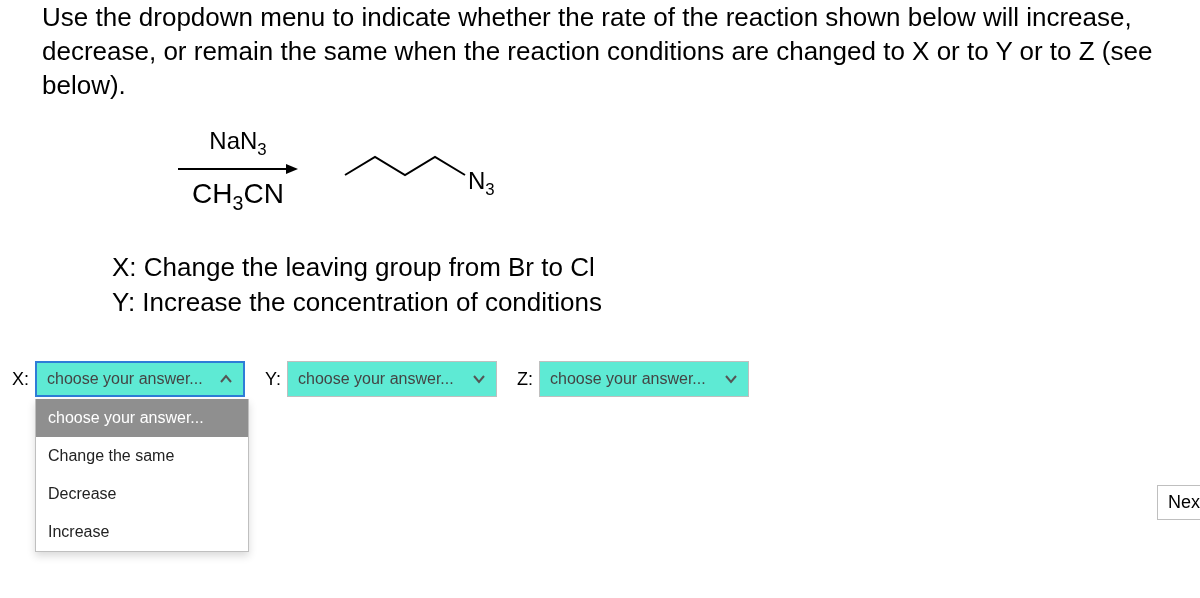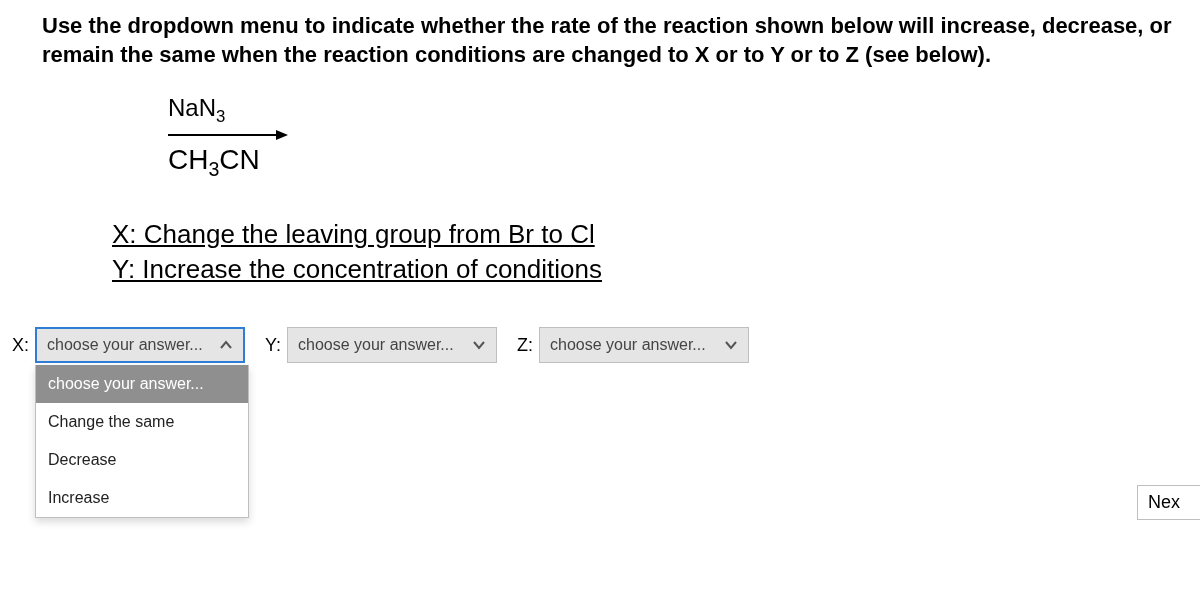--- a/index.html
+++ b/index.html
@@ -7,44 +7,43 @@
     padding: 0;
     font-family: Arial, Helvetica, sans-serif;
     background: #fff;
     color: #000;
     width: 1200px;
     height: 598px;
     overflow: hidden;
     position: relative;
   }
   .question-text {
-    font-size: 22px;
+    font-size: 26px;
     line-height: 1.3;
-    padding: 12px 20px 0 42px;
-    font-weight: bold;
+    padding: 1px 20px 0 42px;
   }
   .reaction-row {
     display: flex;
     align-items: center;
     margin-top: 28px;
     margin-left: 118px;
     height: 80px;
   }
   .molecule {
     position: relative;
   }
   .molecule svg { display:block; }
   .mol-label {
     position: absolute;
     font-size: 24px;
   }
   .arrow-block {
     display: flex;
     flex-direction: column;
-    align-items: flex-start;
+    align-items: center;
     margin: 0 22px;
     width: 140px;
   }
   .arrow-top {
     font-size: 24px;
     margin-bottom: 2px;
   }
   .arrow-bottom {
     font-size: 28px;
     margin-top: 2px;
@@ -52,21 +51,20 @@
   .arrow-line {
     width: 120px;
     height: 14px;
   }
   .sub { font-size: 0.7em; vertical-align: sub; }
   .conditions {
     font-size: 26px;
     line-height: 1.35;
     margin-top: 40px;
     margin-left: 112px;
-    text-decoration: underline;
   }
   .answers-row {
     display: flex;
     align-items: flex-start;
     margin-top: 40px;
     margin-left: 12px;
   }
   .ans-label {
     font-size: 18px;
     margin-right: 6px;
@@ -77,21 +75,21 @@
     width: 210px;
     height: 36px;
     border: 1px solid #bfbfbf;
     box-sizing: border-box;
     display: flex;
     align-items: center;
     justify-content: space-between;
     padding: 0 10px;
     font-size: 16px;
     color: #444;
-    background: #e5e5e5;
+    background: #5eead4;
     margin-right: 20px;
   }
   .dropdown.open {
     border: 2px solid #2e7dd7;
   }
   .chevron {
     width: 14px;
     height: 14px;
   }
   .dropdown-list {
@@ -112,21 +110,21 @@
   .dropdown-list .opt.selected {
     background: #8f8f8f;
     color: #fff;
   }
   .next-btn {
     position: absolute;
     right: 0;
     bottom: 78px;
     border: 1px solid #bfbfbf;
     border-right: none;
-    padding: 6px 20px 6px 10px;
+    padding: 6px 0 6px 10px;
     font-size: 18px;
     background: #fff;
   }
 </style>
 </head>
 <body>
 
 <div class="question-text">Use the dropdown menu to indicate whether the rate of the reaction shown below will increase, decrease, or remain the same when the reaction conditions are changed to X or to Y or to Z (see below).</div>
 
 <div class="reaction-row">
@@ -138,20 +136,28 @@
     </div>
     <svg class="arrow-line">
       <line x1="0" y1="7" x2="112" y2="7" stroke="#000" stroke-width="2"></line>
       <polygon points="120,7 108,2 108,12" fill="#000"></polygon>
     </svg>
     <div class="arrow-bottom">
       <span>CH</span><span class="sub">3</span><span>CN</span>
     </div>
   </div>
 
+  <div class="molecule" style="width:170px;height:50px;margin-left:10px;">
+    <svg width="170" height="50">
+      <polyline points="5,30 35,12 65,30 95,12 125,30" stroke="#000" stroke-width="2" fill="none"></polyline>
+    </svg>
+    <span class="mol-label" style="left:128px; top:22px;">
+      <span>N</span><span class="sub">3</span>
+    </span>
+  </div>
 </div>
 
 <div class="conditions">
   <div>X: Change the leaving group from Br to Cl</div>
   <div>Y: Increase the concentration of conditions</div>
 </div>
 
 <div class="answers-row">
   <span class="ans-label">X:</span>
   <div class="dropdown open">

